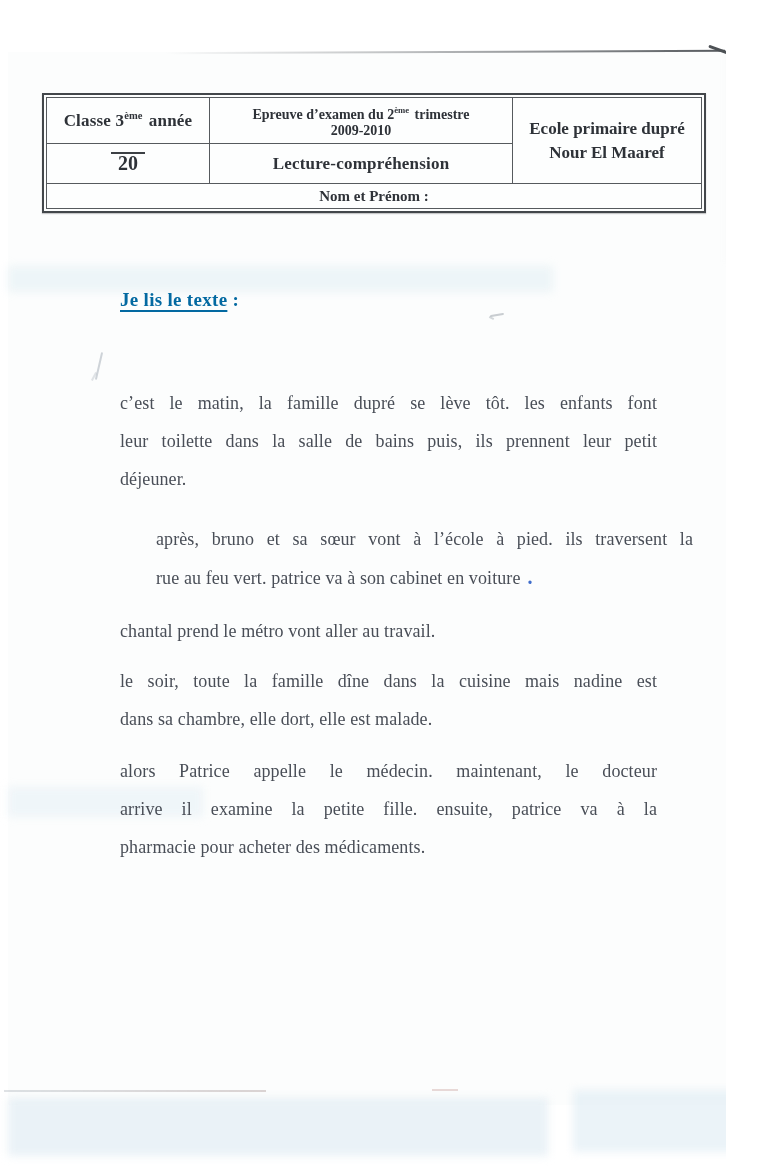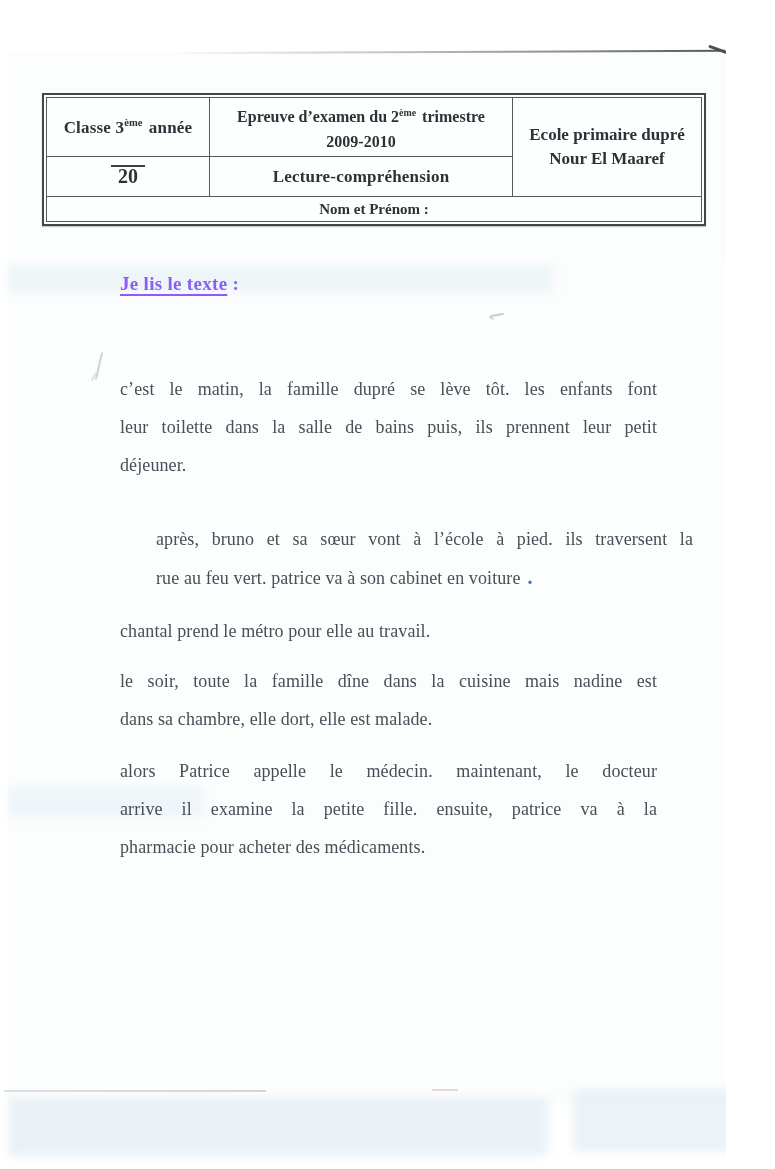--- a/index.html
+++ b/index.html
@@ -87,50 +87,50 @@
     text-align: center;
     vertical-align: middle;
     color: #2e3238;
     font-weight: bold;
     padding: 2px 4px;
   }
   .col-1 { width: 163px; }
   .col-2 { width: 303px; }
   .col-3 { width: auto; }
   .cell-classe  { height: 46px; font-size: 17px; letter-spacing: 0.2px; }
-  .cell-exam    { height: 46px; font-size: 16px; line-height: 25px; }
+  .cell-exam    { height: 46px; font-size: 14px; line-height: 17px; }
   .cell-school  { font-size: 17px; line-height: 24px; }
   .cell-score   { height: 40px; font-size: 20px; }
   .cell-subject { height: 40px; font-size: 17px; letter-spacing: 0.2px; }
   .cell-name    { height: 25px; font-size: 15px; text-align: left; padding-left: 7px; }
   .sup { font-size: 0.62em; vertical-align: super; letter-spacing: 0; margin-right: 2px; }
   .score-frac {
     display: inline-block;
     border-top: 2px solid #3c4044;
     padding: 1px 7px 0 7px;
     line-height: 17px;
   }
 
   
   .reading-title {
-    position: absolute; left: 120px; top: 273px;
-    font-size: 19px; font-weight: bold; color: #8b5cf6;
+    position: absolute; left: 120px; top: 289px;
+    font-size: 19px; font-weight: bold; color: #0369a1;
     letter-spacing: 0.3px;
   }
   .reading-title .ul {
     text-decoration: underline;
     text-decoration-thickness: 1.5px;
     text-underline-offset: 4px;
   }
   .para {
     position: absolute; left: 120px; width: 537px;
     font-size: 18px; line-height: 38px;
     color: #494e57; letter-spacing: 0.1px;
   }
-  .p1 { top: 370px; }
+  .p1 { top: 384px; }
   .p2 { top: 520px; margin-left: 36px; }
   .p3 { top: 612px; }
   .p4 { top: 662px; }
   .p5 { top: 752px; }
   .line { height: 38px; overflow: visible; white-space: normal; }
   .line.fill { text-align: justify; text-align-last: justify; }
   .blue-dot {
     color: #3f6dcb; font-weight: bold; margin-left: 7px; font-size: 20px;
   }
 </style>
@@ -200,21 +200,21 @@
     <div class="line fill">leur toilette dans la salle de bains puis, ils prennent leur petit</div>
     <div class="line">déjeuner.</div>
   </div>
 
   <div class="para p2">
     <div class="line fill">après, bruno et sa sœur vont à l’école à pied. ils traversent la</div>
     <div class="line"><span>rue au feu vert. patrice va à son cabinet en voiture</span><span class="blue-dot">.</span></div>
   </div>
 
   <div class="para p3">
-    <div class="line">chantal prend le métro pour elle au travail.</div>
+    <div class="line">chantal prend le métro vont aller au travail.</div>
   </div>
 
   <div class="para p4">
     <div class="line fill">le soir, toute la famille dîne dans la cuisine mais nadine est</div>
     <div class="line">dans sa chambre, elle dort, elle est malade.</div>
   </div>
 
   <div class="para p5">
     <div class="line fill">alors Patrice appelle le médecin. maintenant, le docteur</div>
     <div class="line fill">arrive il examine la petite fille. ensuite, patrice va à la</div>

